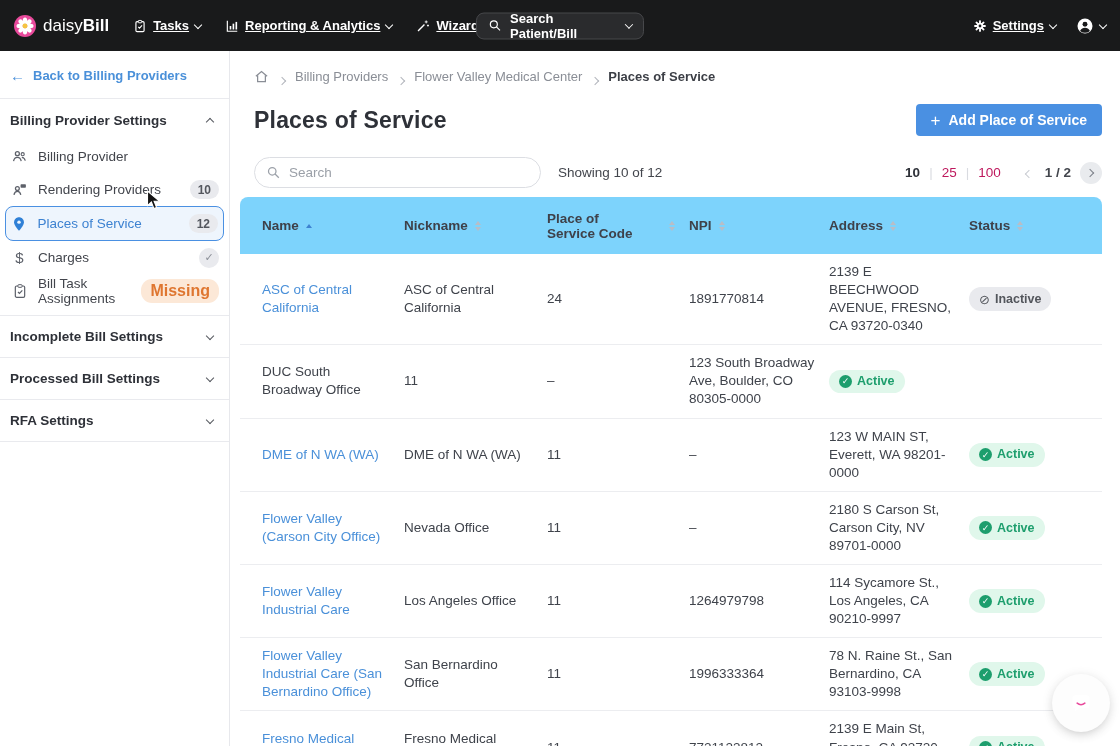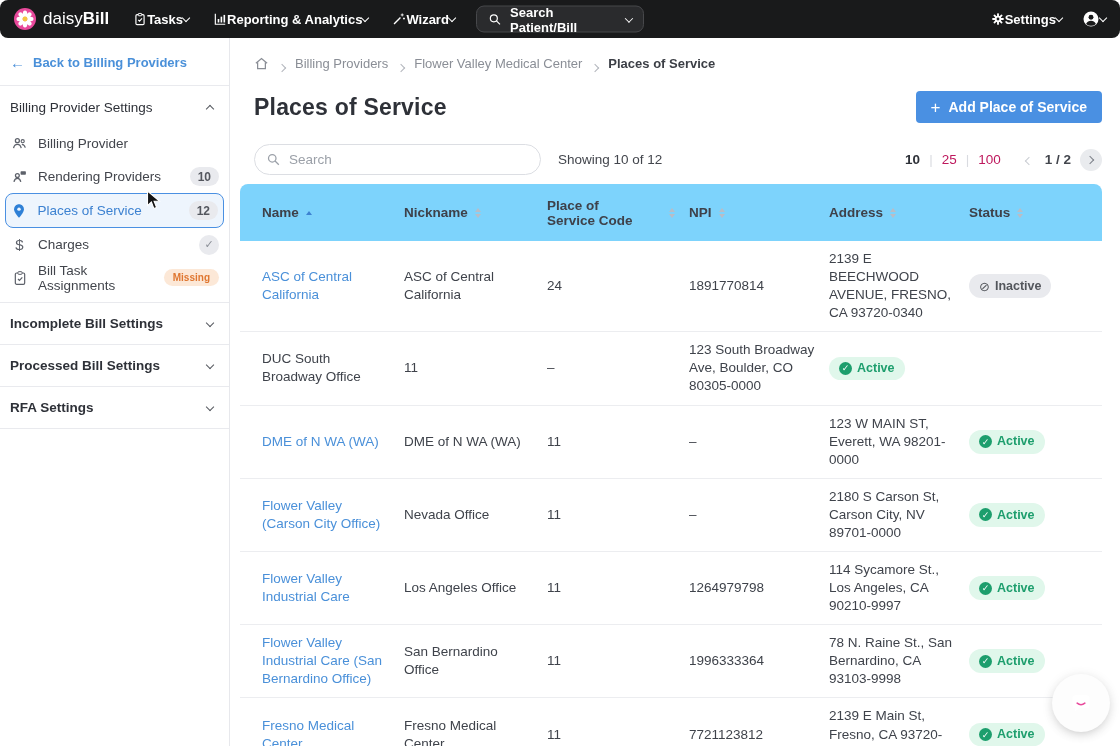--- a/index.html
+++ b/index.html
@@ -1,26 +1,26 @@
 <!DOCTYPE html>
 <html><head>
 <meta charset="utf-8">
 <style>
   * { margin:0; padding:0; box-sizing:border-box; }
   html,body { width:1120px; height:746px; overflow:hidden; background:#fff;
     font-family:"Liberation Sans","DejaVu Sans",sans-serif; }
   .app { position:relative; width:1120px; height:746px; }
 
   
-  .nav { position:relative; display:flex; align-items:center; height:38px;
-    background:#191a1b; color:#fff; padding:0 14px; gap:24px;border-radius:8px; }
+  .nav { position:relative; display:flex; align-items:center; height:51px;
+    background:#191a1b; color:#fff; padding:0 14px; gap:24px; }
   .brand { display:flex; align-items:center; gap:7px; cursor:pointer; }
   .brand-text { font-size:17px; }
   .brand-text b { font-weight:700; }
-  .nav-item { display:flex; align-items:center; font-size:13px; font-weight:700; cursor:pointer; }
+  .nav-item { display:flex; align-items:center; gap:6px; font-size:13px; font-weight:700; cursor:pointer;text-decoration:underline; }
   .nav-search { position:absolute; left:50%; top:50%; transform:translate(-50%,-50%);
     display:flex; align-items:center; gap:8px; background:#2a2b2d; border:1px solid #47484b;
     border-radius:8px; height:27px; padding:0 11px; font-size:13px; font-weight:700; width:168px; cursor:pointer; }
   .nav-search .chv { margin-left:auto; }
   .nav-right { margin-left:auto; display:flex; align-items:center; gap:20px; }
 
   .chv { display:inline-block; width:6px; height:6px;
     border-right:1.7px solid currentColor; border-bottom:1.7px solid currentColor; }
   .chv.down { transform:rotate(45deg); margin-top:-2px; }
   .chv.up { transform:rotate(-135deg); margin-top:3px; }
@@ -30,34 +30,34 @@
   
   .content { display:flex; height:713px; }
   .sidebar { width:230px; border-right:1px solid #e7e8ec; flex:none; }
   .main { flex:1; padding:0 18px 0 10px; position:relative; }
 
   
   .back { display:flex; gap:8px; align-items:center; color:#4a90d9; font-weight:700;
     font-size:13px; padding:16px 10px 14px; cursor:pointer; }
   .sb-sec { border-top:1px solid #e9eaee; }
   .group-head { display:flex; justify-content:space-between; align-items:center;
-    padding:14px 16px 12px 10px; font-size:13.5px; font-weight:400; color:#2e3138; cursor:pointer; }
+    padding:14px 16px 12px 10px; font-size:13.5px; font-weight:700; color:#2e3138; cursor:pointer; }
   .group-head .chv, .collapsed-head .chv { color:#55585f; }
   .sb-items { padding-bottom:8px; }
   .sb-item { display:flex; align-items:center; gap:9px; height:33px; padding:0 10px;
     font-size:13.5px; color:#42454c; cursor:pointer; }
   .sb-item .ic { width:19px; display:flex; justify-content:center; color:#5d616a; flex:none; }
   .sb-item .grow { flex:1; }
   .sb-item.selected { height:35px; margin:0 5px; padding:0 5px 0 3.5px;
     border:1.5px solid #4a90e2; background:#eef5fd; border-radius:8px; color:#3d82d1; }
   .badge-count { background:#e9eaee; color:#54575e; border-radius:10px; font-size:12px;
     font-weight:700; padding:2.5px 8px; }
   .badge-check { width:20px; height:20px; border-radius:50%; background:#e9eaee; color:#8a8e96;
     font-size:11px; display:flex; align-items:center; justify-content:center; }
-  .badge-missing { background:#fce8d7; color:#df7630; border-radius:11px; font-size:10px;
+  .badge-missing { background:#fce8d7; color:#df7630; border-radius:11px; font-size:16px;
     font-weight:700; padding:3px 9px; }
   .collapsed-head { display:flex; justify-content:space-between; align-items:center;
     padding:13px 16px 13px 10px; font-size:13.5px; font-weight:700; color:#2e3138; cursor:pointer; }
   .sb-sec:last-child { border-bottom:1px solid #e9eaee; }
   .dollar { font-size:15px; font-weight:400; }
 
   
   .bc { display:flex; align-items:flex-end; gap:10px; margin:18px 0 0 14px;
     font-size:13px; color:#8a8e96; }
   .bc .chv { color:#b2b5bc; }

